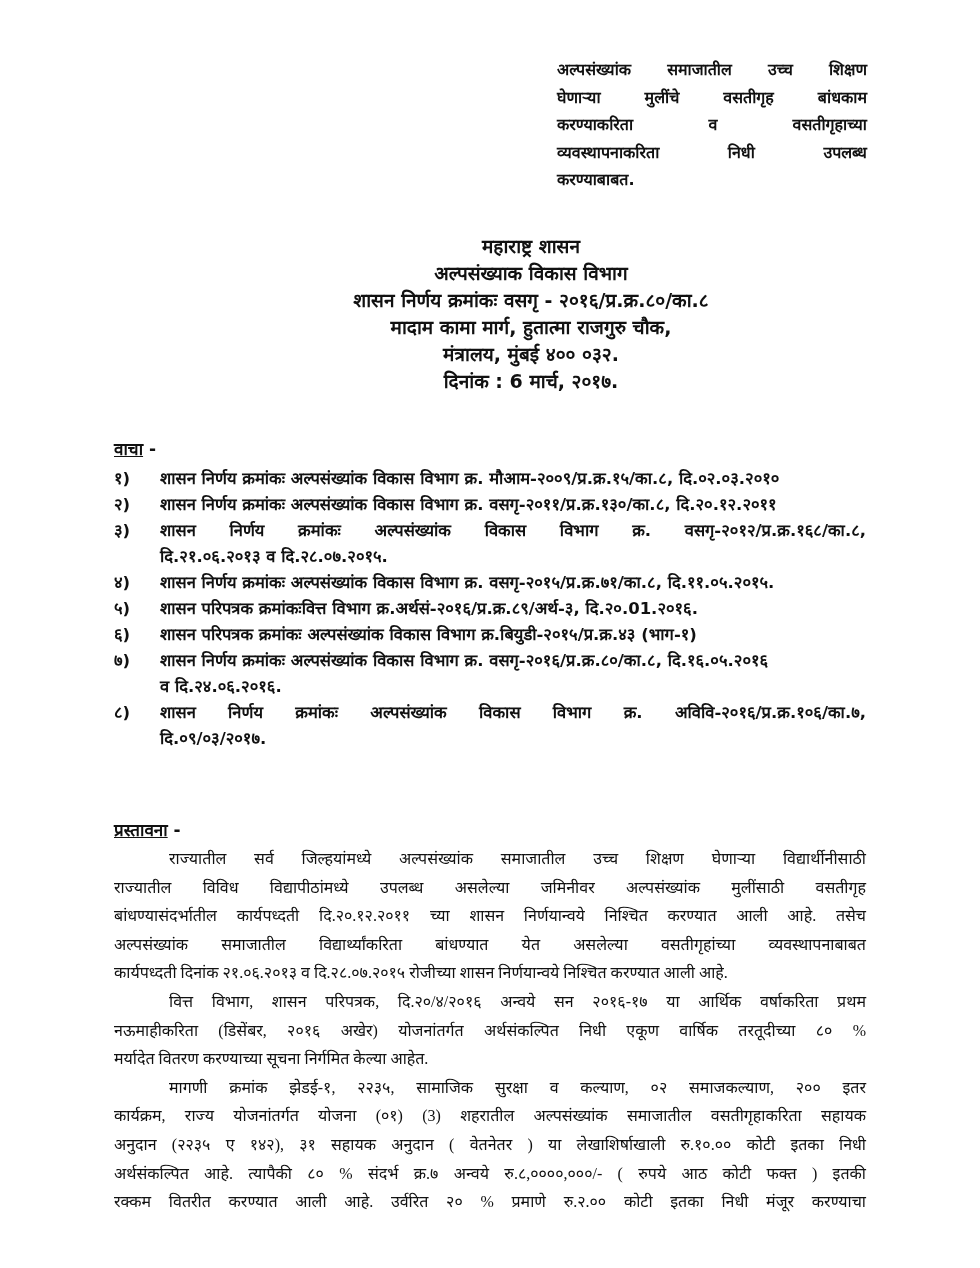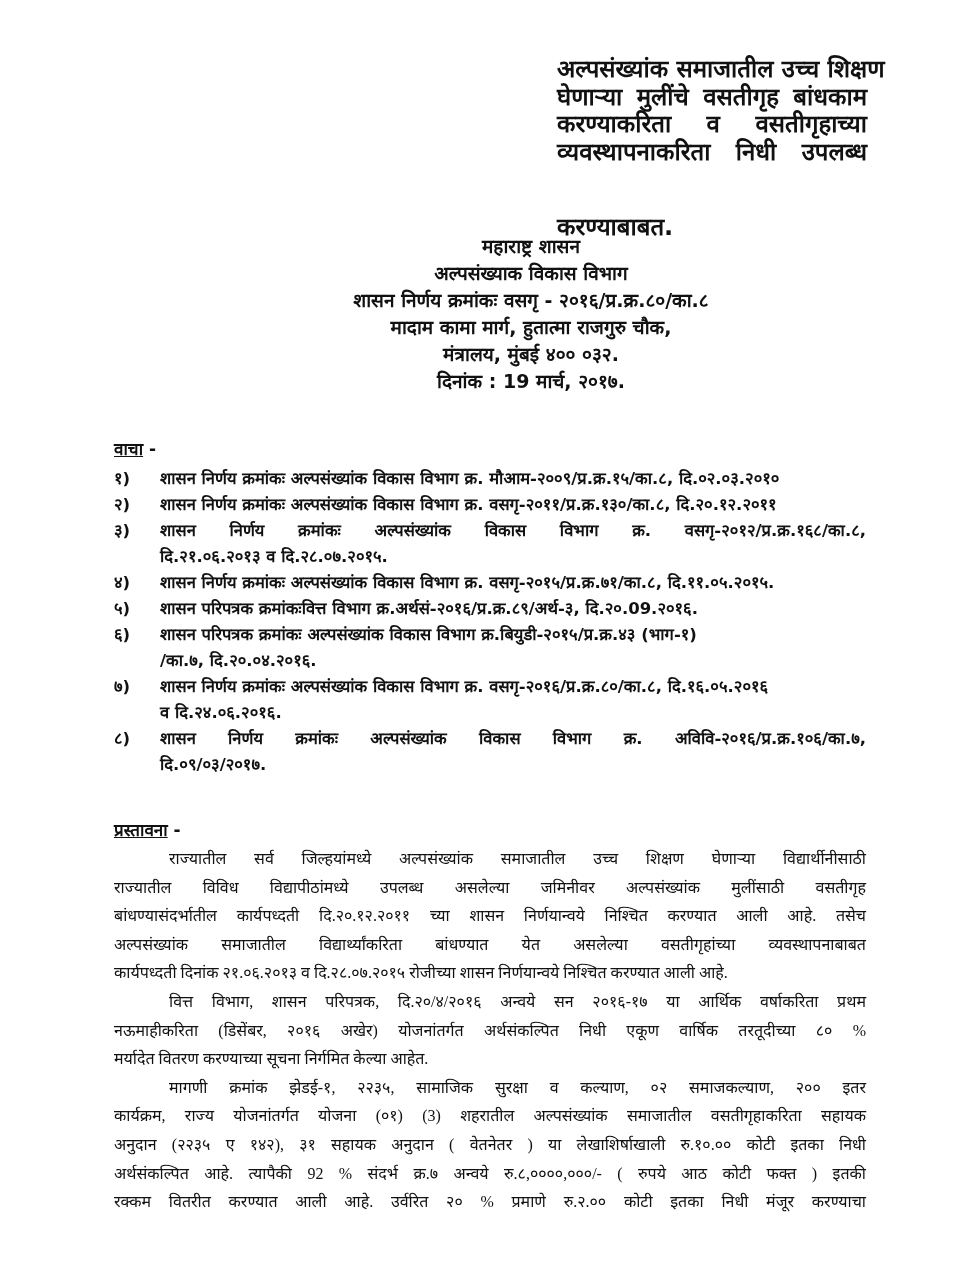--- a/index.html
+++ b/index.html
@@ -6,25 +6,25 @@
   body {
     width: 980px; height: 1268px; overflow: hidden; position: relative;
     color: #111111;
     font-family: "DejaVu Sans", "Liberation Sans", sans-serif;
   }
   .page { position: absolute; left: 0; top: 0; width: 980px; height: 1268px; }
 
   
   .subject {
     position: absolute; left: 557px; top: 56px; width: 310px;
-    font-weight: bold; font-size: 24px; line-height: 27.5px;
+    font-weight: bold; font-size: 16px; line-height: 27.5px;
     text-align: justify; text-align-last: left;
   }
   .subject .line { display: block; text-align: justify; text-align-last: justify; white-space: nowrap; }
-  .subject .line.last { text-align-last: left; margin-top: 48px; }
+  .subject .line.last { text-align-last: left; }
 
   
   .header {
     position: absolute; left: 216px; top: 233px; width: 630px;
     text-align: center; font-weight: bold; font-size: 19px; line-height: 27px;
   }
   .header .line { display: block; white-space: nowrap; }
 
   
   .section-heading {
@@ -65,21 +65,21 @@
     <span class="line">व्यवस्थापनाकरिता निधी उपलब्ध</span>
     <span class="line last">करण्याबाबत.</span>
   </div>
 
   <div class="header">
     <span class="line">महाराष्ट्र शासन</span>
     <span class="line">अल्पसंख्याक विकास विभाग</span>
     <span class="line">शासन निर्णय क्रमांकः वसगृ - २०१६/प्र.क्र.८०/का.८</span>
     <span class="line">मादाम कामा मार्ग, हुतात्मा राजगुरु चौक,</span>
     <span class="line">मंत्रालय, मुंबई  ४०० ०३२.</span>
-    <span class="line">दिनांक : 19 मार्च, २०१७.</span>
+    <span class="line">दिनांक : 6 मार्च, २०१७.</span>
   </div>
 
   <div class="section-heading" style="top:437px;">
     <span class="txt">वाचा</span><span> -</span>
   </div>
 
   <div class="refs">
     <div class="ref">
       <span class="num">१)</span>
       <span class="body">
@@ -101,28 +101,27 @@
     </div>
     <div class="ref">
       <span class="num">४)</span>
       <span class="body">
           <span class="l">शासन निर्णय क्रमांकः अल्पसंख्यांक विकास विभाग क्र. वसगृ-२०१५/प्र.क्र.७१/का.८,  दि.११.०५.२०१५.</span>
         </span>
     </div>
     <div class="ref">
       <span class="num">५)</span>
       <span class="body">
-          <span class="l">शासन परिपत्रक  क्रमांकःवित्त  विभाग क्र.अर्थसं-२०१६/प्र.क्र.८९/अर्थ-३,  दि.२०.09.२०१६.</span>
+          <span class="l">शासन परिपत्रक  क्रमांकःवित्त  विभाग क्र.अर्थसं-२०१६/प्र.क्र.८९/अर्थ-३,  दि.२०.01.२०१६.</span>
         </span>
     </div>
     <div class="ref">
       <span class="num">६)</span>
       <span class="body">
         <span class="l">शासन परिपत्रक  क्रमांकः अल्पसंख्यांक विकास विभाग  क्र.बियुडी-२०१५/प्र.क्र.४३ (भाग-१)</span>
-        <span class="l">/का.७,  दि.२०.०४.२०१६.</span>
       </span>
     </div>
     <div class="ref">
       <span class="num">७)</span>
       <span class="body">
         <span class="l">शासन निर्णय क्रमांकः अल्पसंख्यांक विकास विभाग क्र. वसगृ-२०१६/प्र.क्र.८०/का.८,  दि.१६.०५.२०१६</span>
         <span class="l">व दि.२४.०६.२०१६.</span>
       </span>
     </div>
     <div class="ref">
@@ -148,18 +147,18 @@
     </div>
     <div>
       <span class="l indent">वित्त विभाग, शासन परिपत्रक, दि.२०/४/२०१६ अन्वये सन २०१६-१७ या आर्थिक वर्षाकरिता प्रथम</span>
       <span class="l">नऊमाहीकरिता (डिसेंबर, २०१६ अखेर) योजनांतर्गत अर्थसंकल्पित निधी एकूण वार्षिक तरतूदीच्या ८० %</span>
       <span class="l end">मर्यादेत वितरण करण्याच्या सूचना निर्गमित केल्या आहेत.</span>
     </div>
     <div>
       <span class="l indent">मागणी क्रमांक झेडई-१, २२३५, सामाजिक सुरक्षा व कल्याण, ०२ समाजकल्याण,  २०० इतर</span>
       <span class="l">कार्यक्रम, राज्य योजनांतर्गत योजना (०१) (3) शहरातील अल्पसंख्यांक समाजातील वसतीगृहाकरिता सहायक</span>
       <span class="l">अनुदान (२२३५ ए १४२), ३१ सहायक अनुदान ( वेतनेतर ) या लेखाशिर्षाखाली रु.१०.०० कोटी इतका निधी</span>
-      <span class="l">अर्थसंकल्पित आहे. त्यापैकी 92 %  संदर्भ क्र.७ अन्वये रु.८,००००,०००/- ( रुपये आठ कोटी फक्त )  इतकी</span>
+      <span class="l">अर्थसंकल्पित आहे. त्यापैकी ८० %  संदर्भ क्र.७ अन्वये रु.८,००००,०००/- ( रुपये आठ कोटी फक्त )  इतकी</span>
       <span class="l">रक्कम वितरीत करण्यात आली आहे. उर्वरित २० % प्रमाणे रु.२.०० कोटी इतका निधी मंजूर करण्याचा</span>
     </div>
   </div>
 
 </div>
 
 </body></html>

